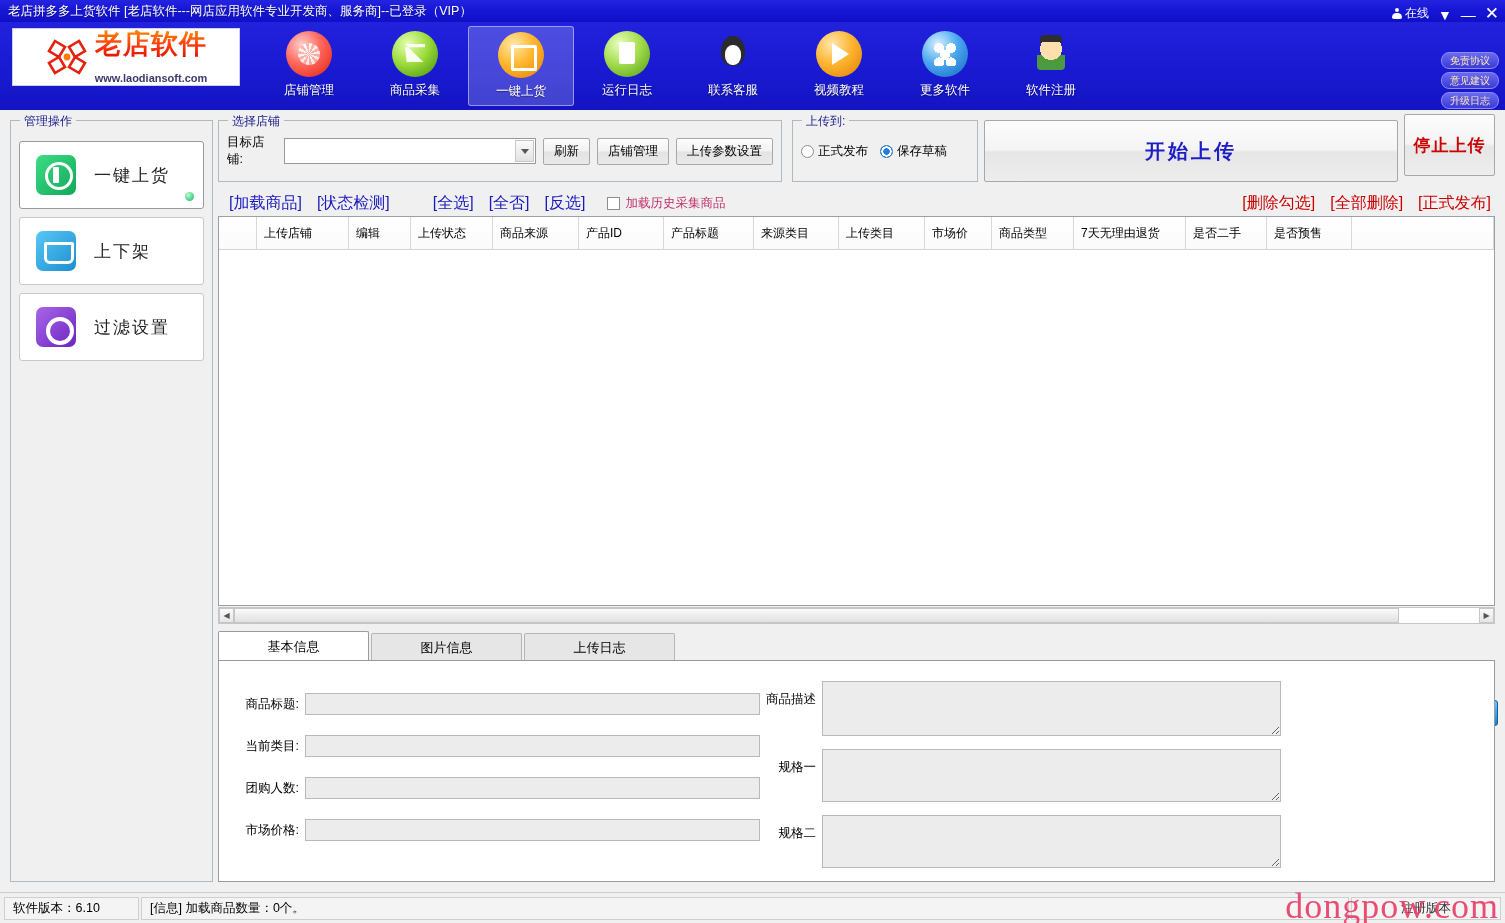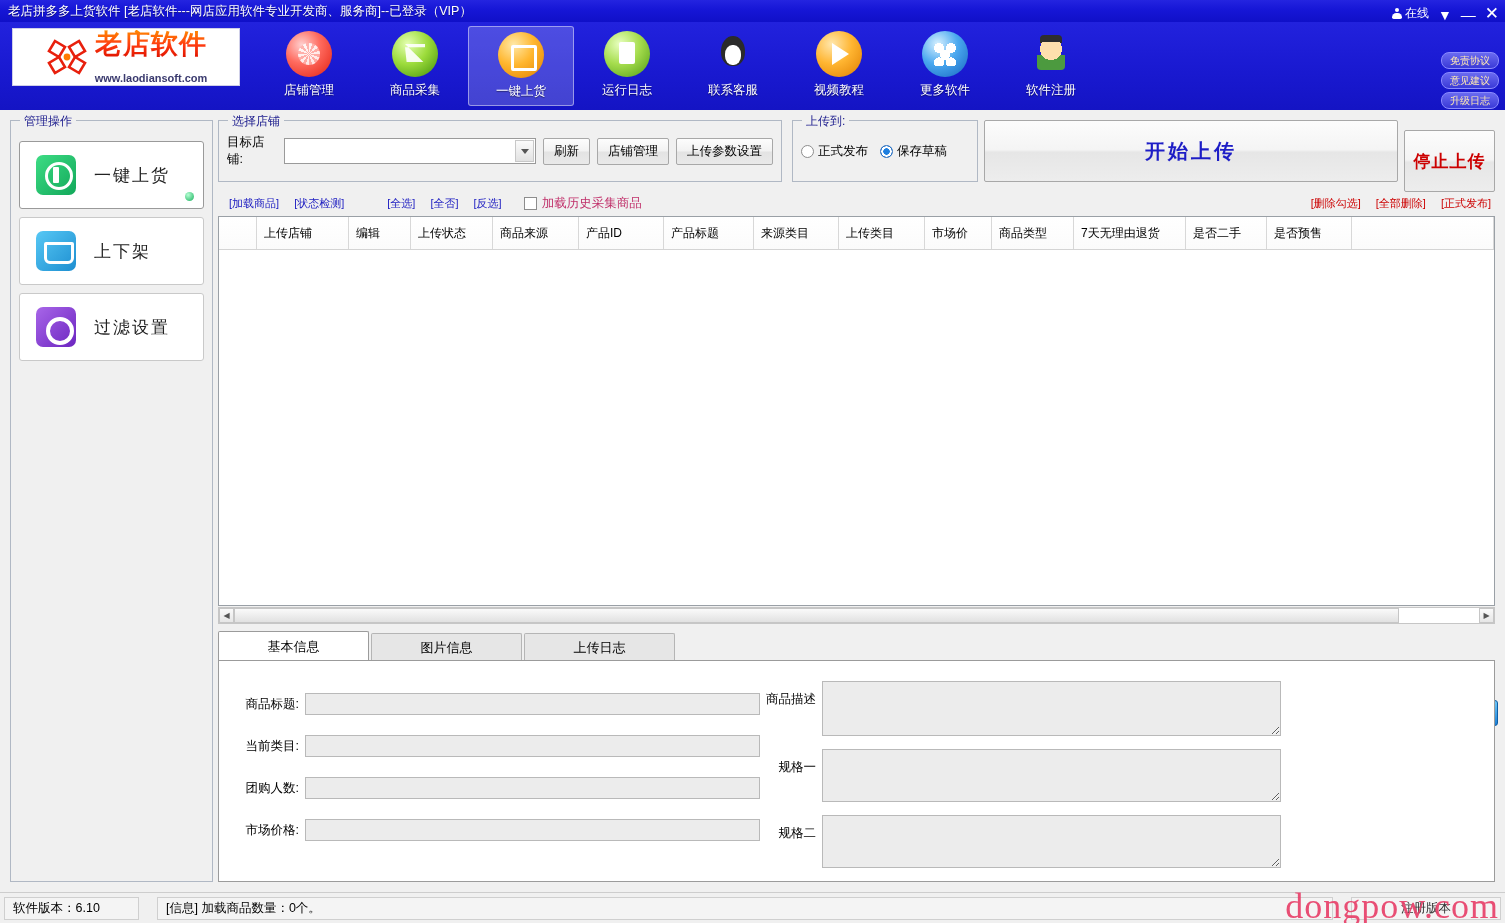--- a/index.html
+++ b/index.html
@@ -166,25 +166,25 @@
   .rdot.on{ background:radial-gradient(circle at 50% 50%,#1e7fe0 0 3px,#fff 3.5px 5px,#1e7fe0 5.5px);
             border:1px solid #2e6fbd; }
 
   .bigbtn{
     position:absolute; background:linear-gradient(to bottom,#fcfcfc 0%,#f4f4f4 48%,#e6e6e6 52%,#ededed 100%);
     border:1px solid #a8a8a8; border-radius:2px;
     display:flex; align-items:center; justify-content:center;
     font-size:20px; font-weight:bold; letter-spacing:3px;
   }
   .btn-start{ left:984px; top:10px; width:414px; height:62px; color:#1d1dc6;}
-  .btn-stop{ left:1404px; top:20px; width:91px; height:62px; color:#cc0000; font-size:17px; letter-spacing:1px;}
+  .btn-stop{ left:1404px; top:4px; width:91px; height:62px; color:#cc0000; font-size:17px; letter-spacing:1px;}
 
   
   .linkrow{ position:absolute; left:218px; top:82px; right:10px; height:22px; display:flex; align-items:center;}
-  .lk{ color:#1a1ac0; font-size:11px; margin-right:4px; cursor:default;padding-left:11px;}
+  .lk{ color:#1a1ac0; font-size:16px; margin-right:4px; cursor:default;padding-left:11px;}
   .lk.red{ color:#cc0000; }
   .chk{ width:13px; height:13px; border:1px solid #8d8d8d; background:#fff; margin:0 5px 0 18px; display:inline-block;}
   .chktext{ color:#c0306a; font-size:12.5px;}
   .gap{ width:28px; }
   .spacer{ flex:1; }
 
   
   .grid{
     position:absolute; left:218px; top:106px; width:1277px; height:390px;
     background:#fff; border:1px solid #9aa0a6;
@@ -232,21 +232,21 @@
   .inp{
     background:#ececec; border:1px solid #b9b9b9;
     height:22px;
   }
   .ta{ background:#ececec; border:1px solid #b9b9b9;}
 
   
   .status{
     position:absolute; left:0; bottom:0; width:1505px; height:31px;
     background:#f0f0f0; border-top:1px solid #cdcdcd;
-    display:flex; align-items:center; padding:0 4px; gap:18px;
+    display:flex; align-items:center; padding:0 4px; gap:2px;
   }
   .st-cell{ height:23px; border:1px solid #cfcfcf; background:#f4f4f4; display:flex; align-items:center;
     padding:0 8px; font-size:12.5px; color:#000; white-space:nowrap;}
   .st-ver{ width:135px; }
   .st-msg{ flex:1; }
   .st-reg{ width:150px; justify-content:center; color:#333;}
   .watermark{
     position:absolute; right:6px; bottom:-4px;
     font-family:"Liberation Serif","DejaVu Serif",serif;
     font-size:36px; color:#e8416a; opacity:.92;

